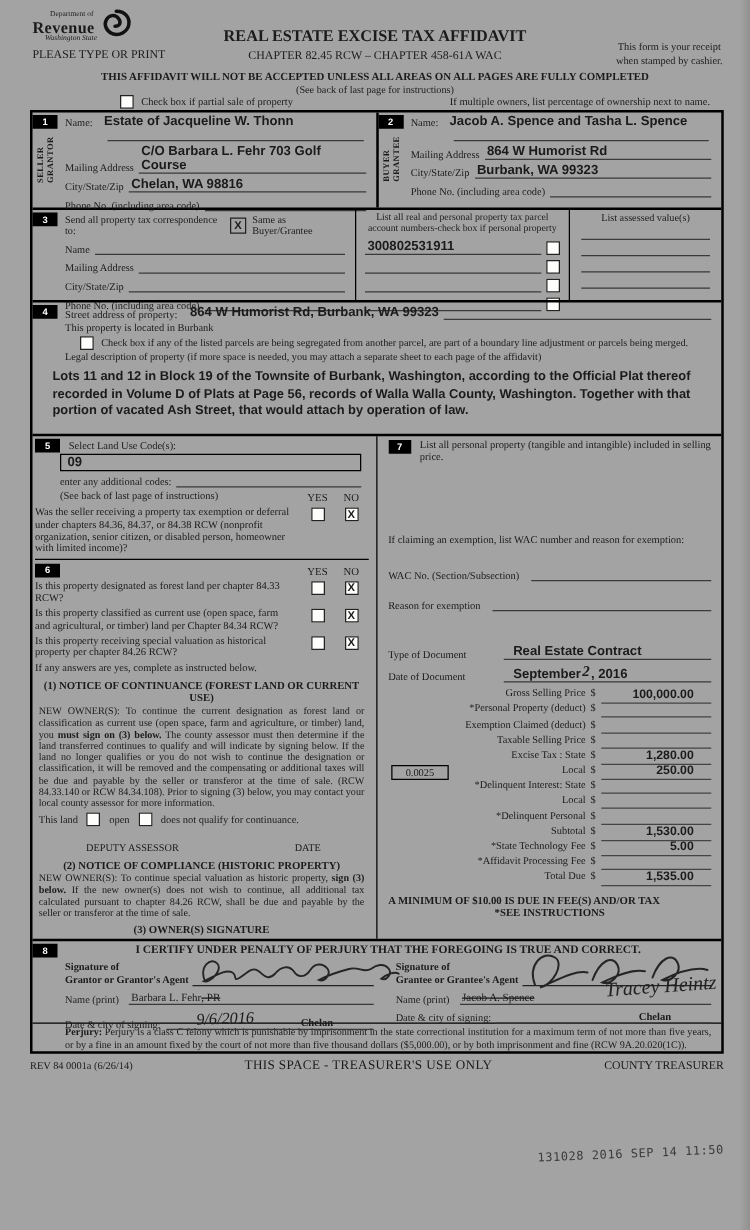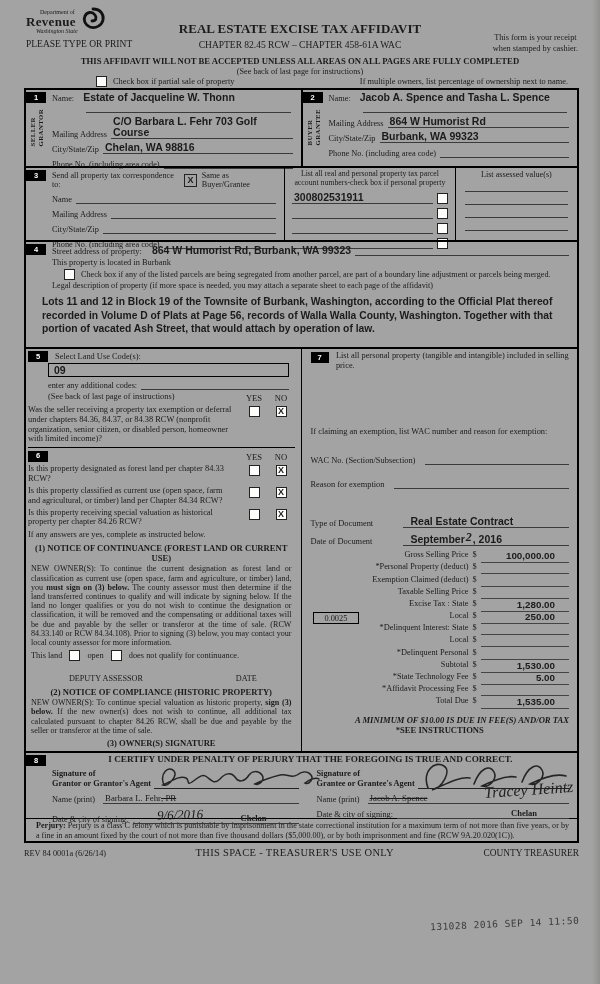--- a/index.html
+++ b/index.html
@@ -110,21 +110,21 @@
   .docval { font-family:"Liberation Sans", sans-serif; font-weight:bold; font-size:10.5px; padding-left:6px; }
   .hwday { font-style:italic; font-weight:bold; font-size:12px; font-family:"Liberation Serif", serif; padding:0 1px; }
   .money { margin-top:5px; }
   .mrow { display:flex; align-items:flex-start; height:12.2px; position:relative; }
   .mlabel { width:158px; text-align:right; font-size:8.3px; line-height:1; }
   .mdollar { width:12px; text-align:center; font-size:8.3px; line-height:1; }
   .mval { flex:1; border-bottom:1px solid #444; text-align:right; padding-right:14px; min-height:11px;
           font-family:"Liberation Sans", sans-serif; font-weight:bold; font-size:9.8px; line-height:1.1; }
   .ratebox { position:absolute; left:2px; bottom:0; border:1px solid #000; height:12px; padding:0 11px;
              display:flex; align-items:center; font-size:8.3px; }
-  .minline { text-align:right; font-weight:bold; font-size:8.6px; margin-top:5px;font-style:italic; }
+  .minline { text-align:left; font-weight:bold; font-size:8.6px; margin-top:5px; }
   .minline2 { text-align:center; font-weight:bold; font-size:8.6px; }
 
   
   .sec8 { border-top:2px solid #000; height:67px; position:relative; padding:1px 8px 0 26px; }
   .certify { text-align:center; font-weight:bold; font-size:9.2px; }
   .s8grid { display:flex; margin-top:1px; }
   .s8l { width:50%; padding-right:12px; position:relative; }
   .s8r { flex:1; position:relative; padding-left:6px; }
   .sigrow { display:flex; align-items:flex-end; height:24px; font-size:8.3px; }
   .siglabel { font-weight:bold; line-height:1.2; }
@@ -133,21 +133,21 @@
   .namerow { display:flex; align-items:flex-end; margin-top:3px; font-size:8.3px; }
   .printed { font-size:8.8px; }
   .strike { text-decoration:line-through; }
   .daterow { display:flex; align-items:flex-end; margin-top:3px; font-size:8.3px; }
   .hwdate { font-style:italic; font-size:13px; margin-left:22px; transform:rotate(-2deg); white-space:nowrap; }
   .citytxt { margin-left:auto; margin-right:30px; font-weight:bold; font-size:8.5px; }
   .hwname { position:absolute; right:-4px; top:16px; font-style:italic; font-size:16px; white-space:nowrap;
             transform:rotate(-4deg); color:#222; }
 
   
-  .perjury { border-top:1.5px solid #000; padding:2px 8px 0 10px; font-size:8.1px; line-height:1.22; text-align:justify; }
+  .perjury { border-top:1.5px solid #000; padding:2px 8px 0 26px; font-size:8.1px; line-height:1.22; text-align:justify; }
   .footer { position:absolute; left:24px; right:21px; top:847px; display:flex; align-items:baseline; }
   .f-rev { font-size:8.3px; }
   .f-center { flex:1; text-align:center; font-size:10.5px; letter-spacing:.3px; }
   .f-right { font-size:9.4px; }
   .stamp { position:absolute; left:430px; top:918px; font-family:"DejaVu Sans Mono", monospace;
            font-size:9.5px; letter-spacing:.5px; color:#3b3b3b; transform:rotate(-2.5deg); white-space:nowrap; }
 </style>
 </head>
 <body>
 

